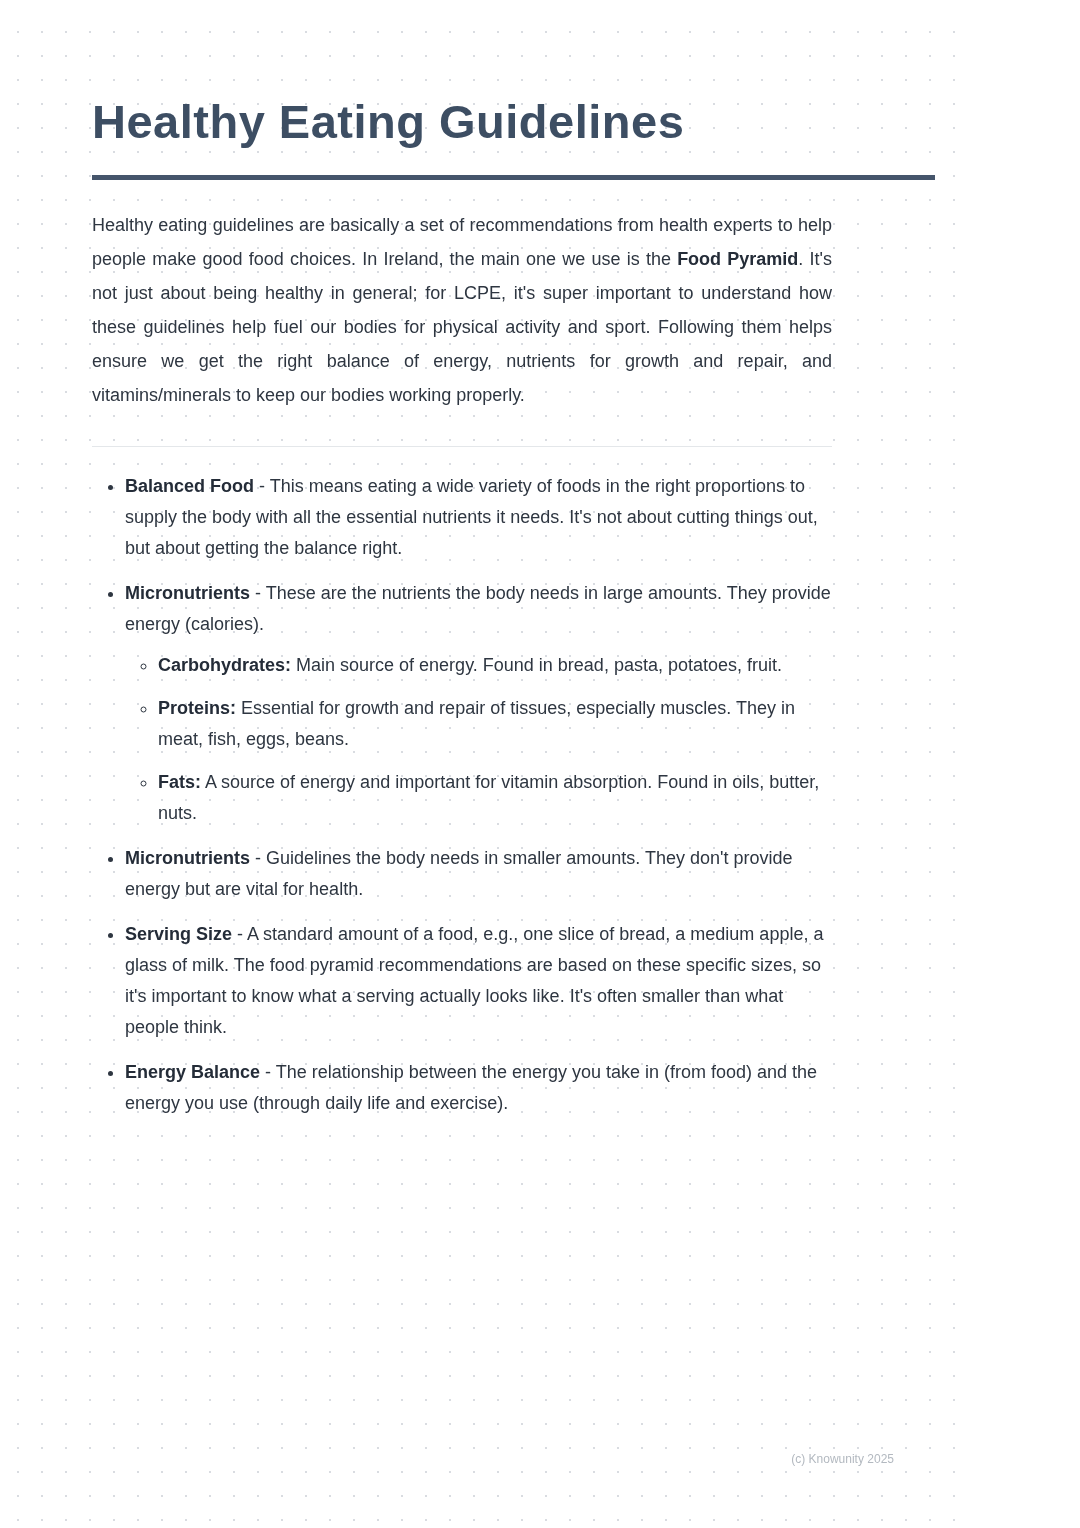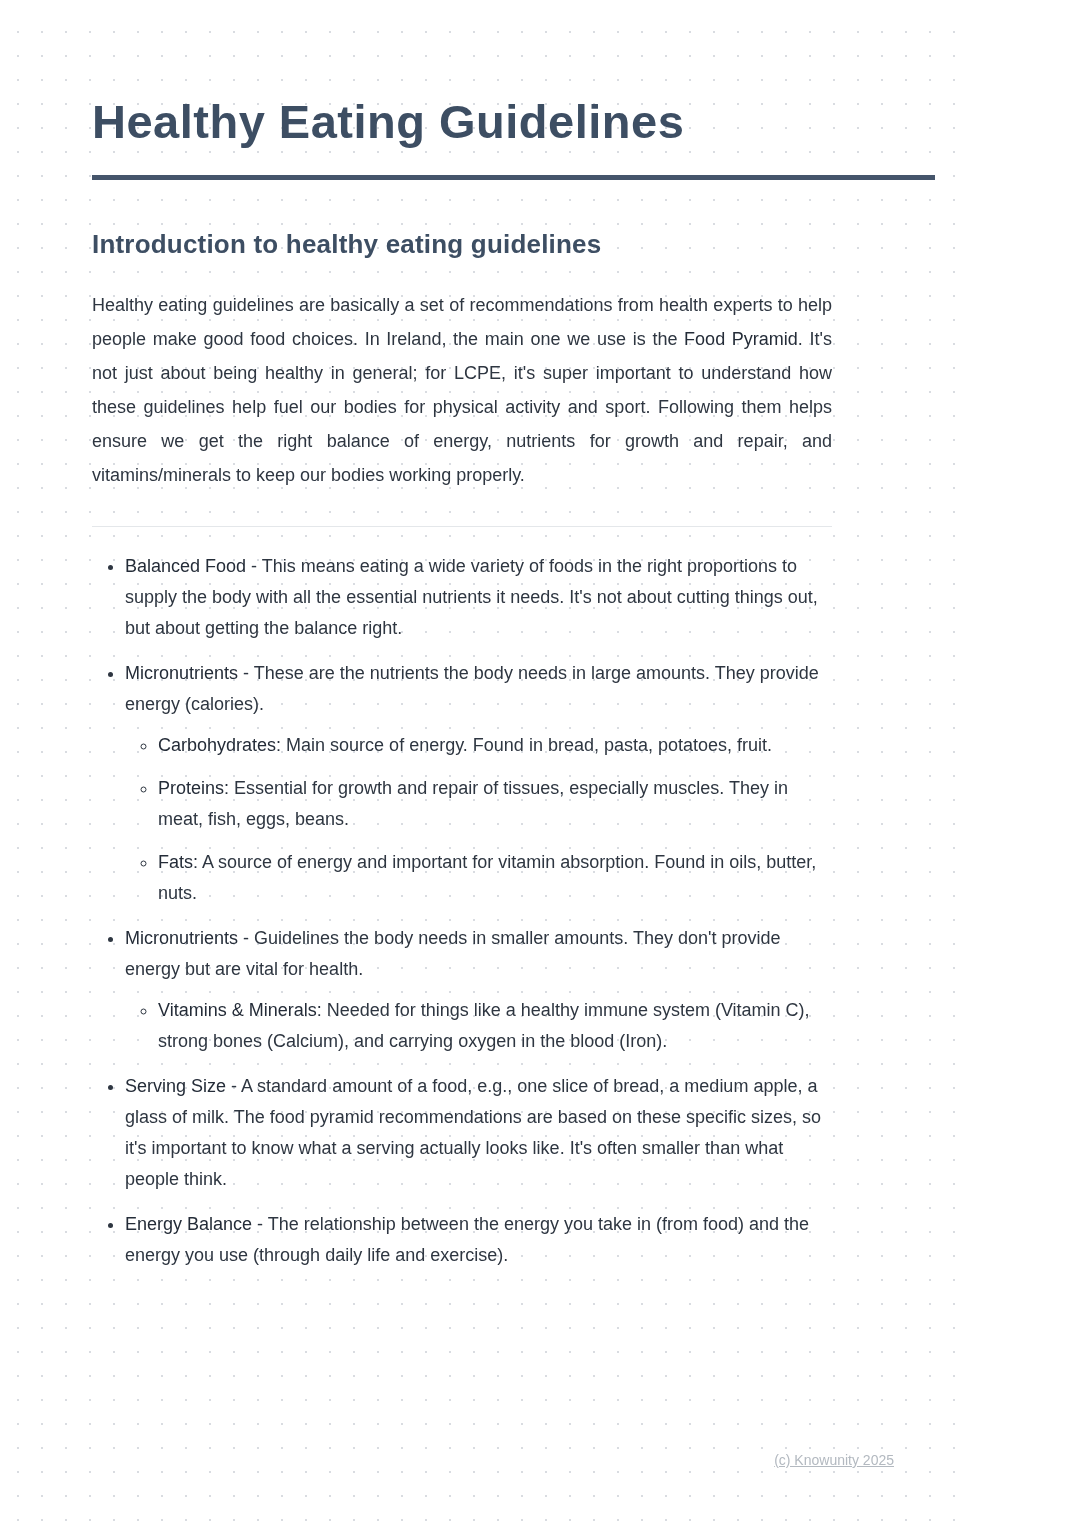--- a/index.html
+++ b/index.html
@@ -78,21 +78,21 @@
   ul.terms > li { margin-bottom: 14px; }
   ul.terms li::marker { color: #2e3641; }
 
   ul.subterms {
     margin: 10px 0 4px 0;
     padding-left: 33px;
     list-style: circle;
   }
   ul.subterms > li { margin-bottom: 12px; }
 
-  b.term { font-weight: normal; color: #242c38; }
+  b.term { font-weight: bold; color: #242c38; }
 
   .side-panel {
     position: absolute;
     left: 977px;
     top: 0;
     width: 103px;
     height: 1528px;
     background-color: #ecedef;
     background-image: radial-gradient(circle, #ccd0d5 1.3px, transparent 1.5px);
     background-size: 24px 24px;
@@ -106,60 +106,55 @@
     width: 7px;
     height: 1446px;
     background: #b9bec5;
     border-radius: 4px;
   }
 
   .watermark {
     position: absolute;
     right: 70px;
     top: 1440px;
-    font-size: 14px;
+    font-size: 12px;
     color: #b3b9c0;
     z-index: 3;
-    text-decoration: underline;
   }
 </style>
 </head>
 <body>
 
 <div class="page">
 
   <div class="content">
 
     <h1 class="doc-title">Healthy Eating Guidelines</h1>
 
     <div class="title-rule"></div>
 
-    <h2 class="section-heading">Introduction to healthy eating guidelines</h2>
 
     <p class="intro"><span>Healthy eating guidelines are basically a set of recommendations from health experts to help people make good food choices. In Ireland, the main one we use is the </span><b class="term">Food Pyramid</b><span>. It's not just about being healthy in general; for LCPE, it's super important to understand how these guidelines help fuel our bodies for physical activity and sport. Following them helps ensure we get the right balance of energy, nutrients for growth and repair, and vitamins/minerals to keep our bodies working properly.</span></p>
 
     <hr class="divider">
 
 
     <ul class="terms">
 
       <li><b class="term">Balanced Food</b><span> - This means eating a wide variety of foods in the right proportions to supply the body with all the essential nutrients it needs. It's not about cutting things out, but about getting the balance right.</span></li>
 
       <li><b class="term">Micronutrients</b><span> - These are the nutrients the body needs in large amounts. They provide energy (calories).</span>
         <ul class="subterms">
           <li><b class="term">Carbohydrates:</b><span> Main source of energy. Found in bread, pasta, potatoes, fruit.</span></li>
           <li><b class="term">Proteins:</b><span> Essential for growth and repair of tissues, especially muscles. They in meat, fish, eggs, beans.</span></li>
           <li><b class="term">Fats:</b><span> A source of energy and important for vitamin absorption. Found in oils, butter, nuts.</span></li>
         </ul>
       </li>
 
       <li><b class="term">Micronutrients</b><span> - Guidelines the body needs in smaller amounts. They don't provide energy but are vital for health.</span>
-        <ul class="subterms">
-          <li><b class="term">Vitamins &amp; Minerals:</b><span> Needed for things like a healthy immune system (Vitamin C), strong bones (Calcium), and carrying oxygen in the blood (Iron).</span></li>
-        </ul>
       </li>
 
       <li><b class="term">Serving Size</b><span> - A standard amount of a food, e.g., one slice of bread, a medium apple, a glass of milk. The food pyramid recommendations are based on these specific sizes, so it's important to know what a serving actually looks like. It's often smaller than what people think.</span></li>
 
       <li><b class="term">Energy Balance</b><span> - The relationship between the energy you take in (from food) and the energy you use (through daily life and exercise).</span></li>
 
     </ul>
 
   </div>
 

